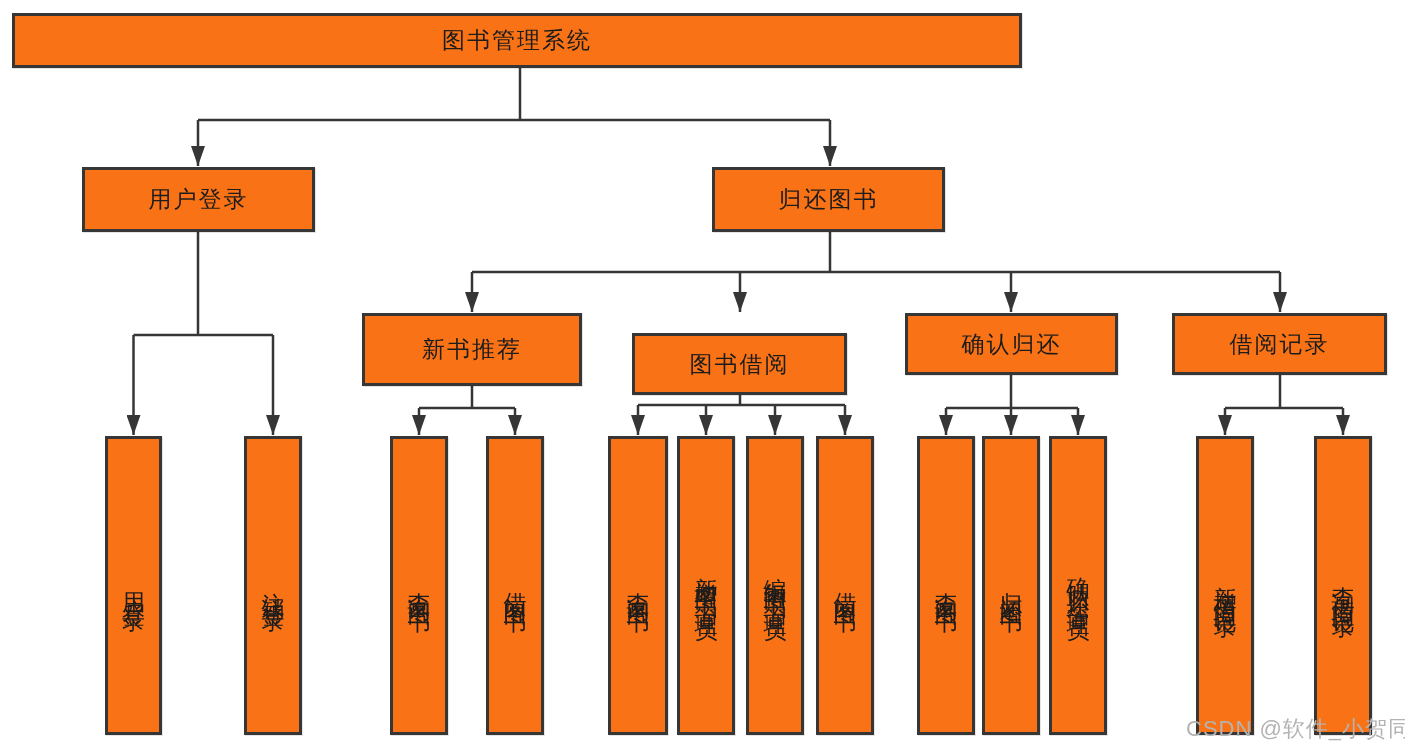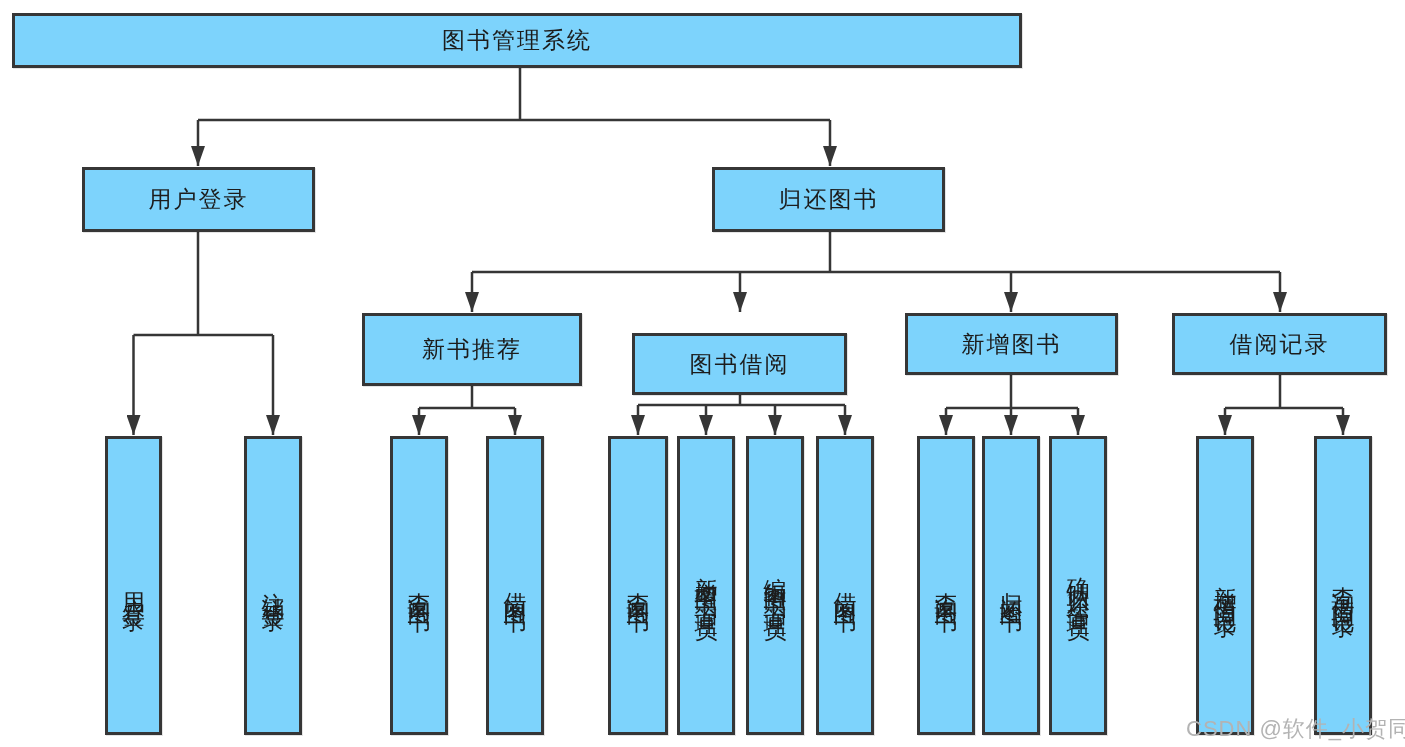--- a/index.html
+++ b/index.html
@@ -17,21 +17,21 @@
   #wires {
     position: absolute;
     left: 0; top: 0;
     width: 1405px; height: 747px;
     pointer-events: none;
   }
   .node {
     position: absolute;
     box-sizing: border-box;
     border: 3px solid #363636;
-    background: #7dd3fc;
+    background: #f97316;
     color: #1c1c1c;
     display: flex;
     align-items: center;
     justify-content: center;
     box-shadow: 1px 1px 0 rgba(0,0,0,0.10);
   }
   .hnode {
     font-size: 23px;
     letter-spacing: 2px;
     white-space: nowrap;
@@ -124,21 +124,21 @@
     </g>
   </svg>
 
   <div id="n-root" class="node hnode">图书管理系统</div>
 
   <div id="n-login" class="node hnode">用户登录</div>
   <div id="n-mgmt" class="node hnode">归还图书</div>
 
   <div id="n-rec" class="node hnode">新书推荐</div>
   <div id="n-borrow" class="node hnode">图书借阅</div>
-  <div id="n-cur" class="node hnode">新增图书</div>
+  <div id="n-cur" class="node hnode">确认归还</div>
   <div id="n-hist" class="node hnode">借阅记录</div>
 
   <div id="l-u1" class="node vnode">用户登录</div>
   <div id="l-u2" class="node vnode">注销登录</div>
 
   <div id="l-n1" class="node vnode">查询图书</div>
   <div id="l-n2" class="node vnode">借阅图书</div>
 
   <div id="l-b1" class="node vnode">查询图书</div>
   <div id="l-b2" class="node vnode">新增图书（管理员）</div>

